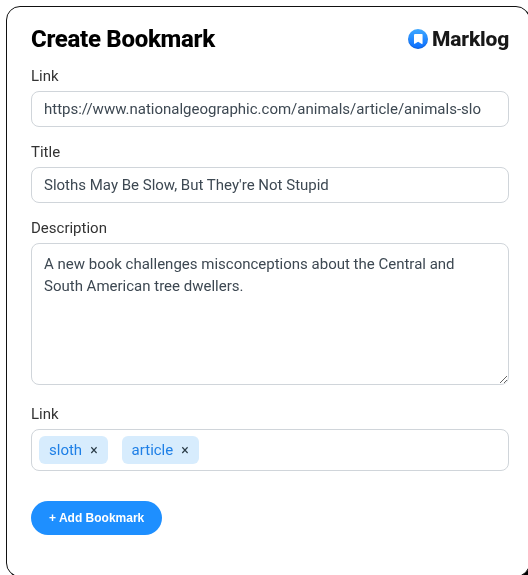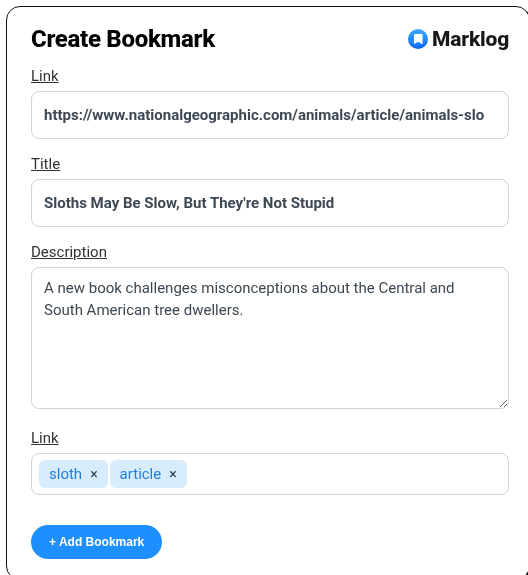--- a/index.html
+++ b/index.html
@@ -60,52 +60,50 @@
       letter-spacing: -0.2px;
     }
     .field {
       margin-bottom: 16px;
     }
     .field-label {
       display: block;
       font-size: 15px;
       color: #333;
       margin-bottom: 6px;
-      text-decoration: underline;
     }
     .input, .textarea {
       width: 100%;
       border: 1px solid #d0d5da;
       border-radius: 8px;
       background: #fff;
       font-size: 15px;
       color: #3d4852;
       padding: 10px 12px;
       font-family: inherit;
       outline: none;
     }
     .input {
-      height: 48px;
+      height: 36px;
       white-space: nowrap;
       overflow: hidden;
-      font-weight: bold;
     }
     .textarea {
       height: 142px;
       resize: vertical;
       line-height: 1.45;
     }
     .tags-box {
       width: 100%;
       border: 1px solid #d0d5da;
       border-radius: 8px;
       background: #fff;
       padding: 6px 7px;
       display: flex;
-      gap: 2px;
+      gap: 14px;
       flex-wrap: wrap;
       min-height: 42px;
     }
     .tag {
       display: inline-flex;
       align-items: center;
       gap: 6px;
       background: #d7ecfd;
       color: #1e7fe6;
       border-radius: 6px;

